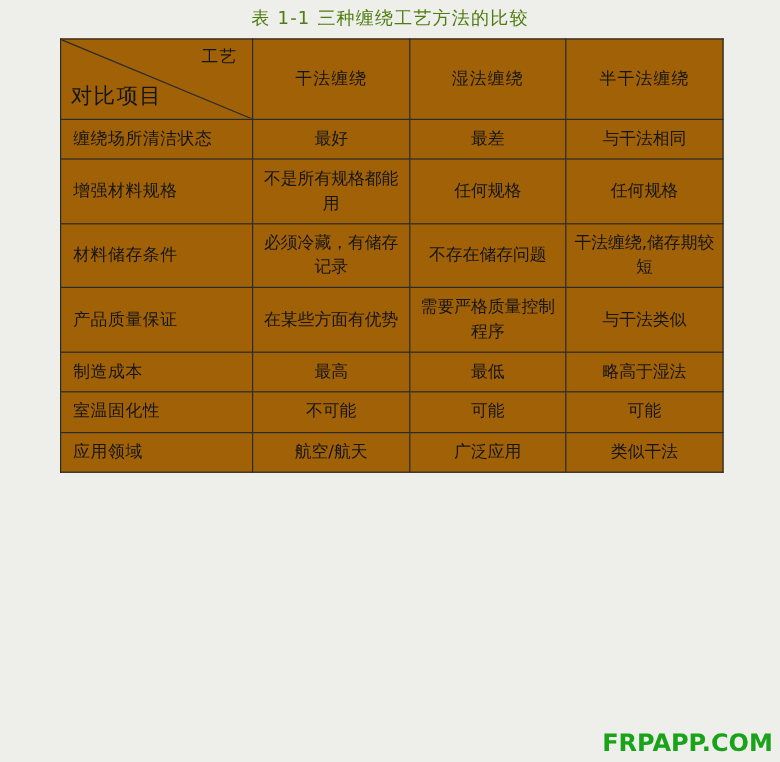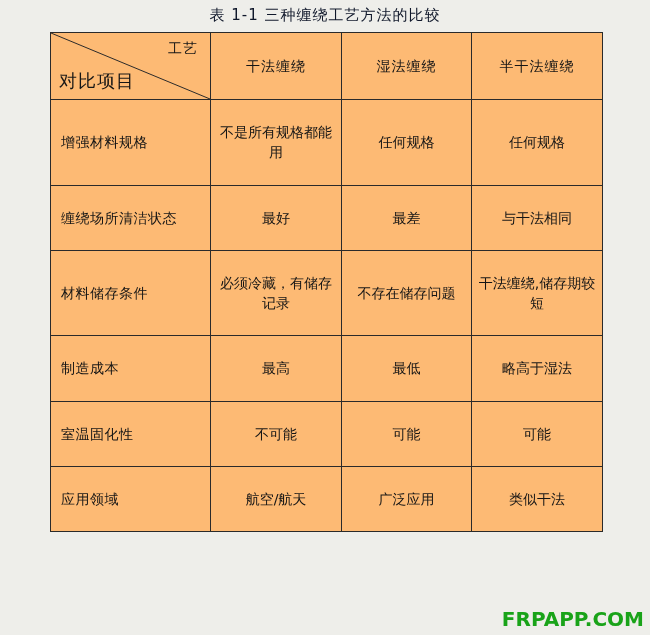--- a/index.html
+++ b/index.html
@@ -23,38 +23,38 @@
     background: #eeeeea;
   }
   .caption {
     position: absolute;
     top: 6px;
     left: 0;
     width: 650px;
     text-align: center;
     font-size: 15px;
     letter-spacing: 1px;
-    color: #0f172a;
+    color: #4d7c0f;
   }
   table.cmp {
     position: absolute;
     left: 50px;
     top: 32px;
     width: 552px;
     border-collapse: collapse;
     table-layout: fixed;
-    background: #fdba74;
+    background: #a16207;
   }
   table.cmp td {
     border: 1px solid #2a2a2a;
     font-size: 14px;
     text-align: center;
     vertical-align: middle;
     line-height: 1.45;
-    padding: 22px 4px;
+    padding: 6px 4px;
     color: #151515;
   }
   table.cmp td.rowhead {
     text-align: left;
     padding-left: 10px;
     letter-spacing: 0.5px;
   }
   .corner {
     position: relative;
     height: 66px;
@@ -122,43 +122,49 @@
           </svg>
           <span class="lbl-col">工艺</span>
           <span class="lbl-row">对比项目</span>
         </td>
         <td class="hdr">干法缠绕</td>
         <td class="hdr">湿法缠绕</td>
         <td class="hdr">半干法缠绕</td>
       </tr>
 
       <tr>
+        <td class="rowhead">缠绕场所清洁状态</td>
+        <td>最好</td>
+        <td>最差</td>
+        <td>与干法相同</td>
+      </tr>
+
+      <tr>
         <td class="rowhead">增强材料规格</td>
         <td>不是所有规格都能用</td>
         <td>任何规格</td>
         <td>任何规格</td>
-      </tr>
-
-      <tr>
-        <td class="rowhead">缠绕场所清洁状态</td>
-        <td>最好</td>
-        <td>最差</td>
-        <td>与干法相同</td>
       </tr>
 
 
 
       <tr>
         <td class="rowhead">材料储存条件</td>
         <td>必须冷藏，有储存记录</td>
         <td>不存在储存问题</td>
         <td>干法缠绕,储存期较短</td>
       </tr>
 
 
+      <tr>
+        <td class="rowhead">产品质量保证</td>
+        <td>在某些方面有优势</td>
+        <td>需要严格质量控制程序</td>
+        <td>与干法类似</td>
+      </tr>
 
       <tr>
         <td class="rowhead">制造成本</td>
         <td>最高</td>
         <td>最低</td>
         <td>略高于湿法</td>
       </tr>
 
       <tr>
         <td class="rowhead">室温固化性</td>

